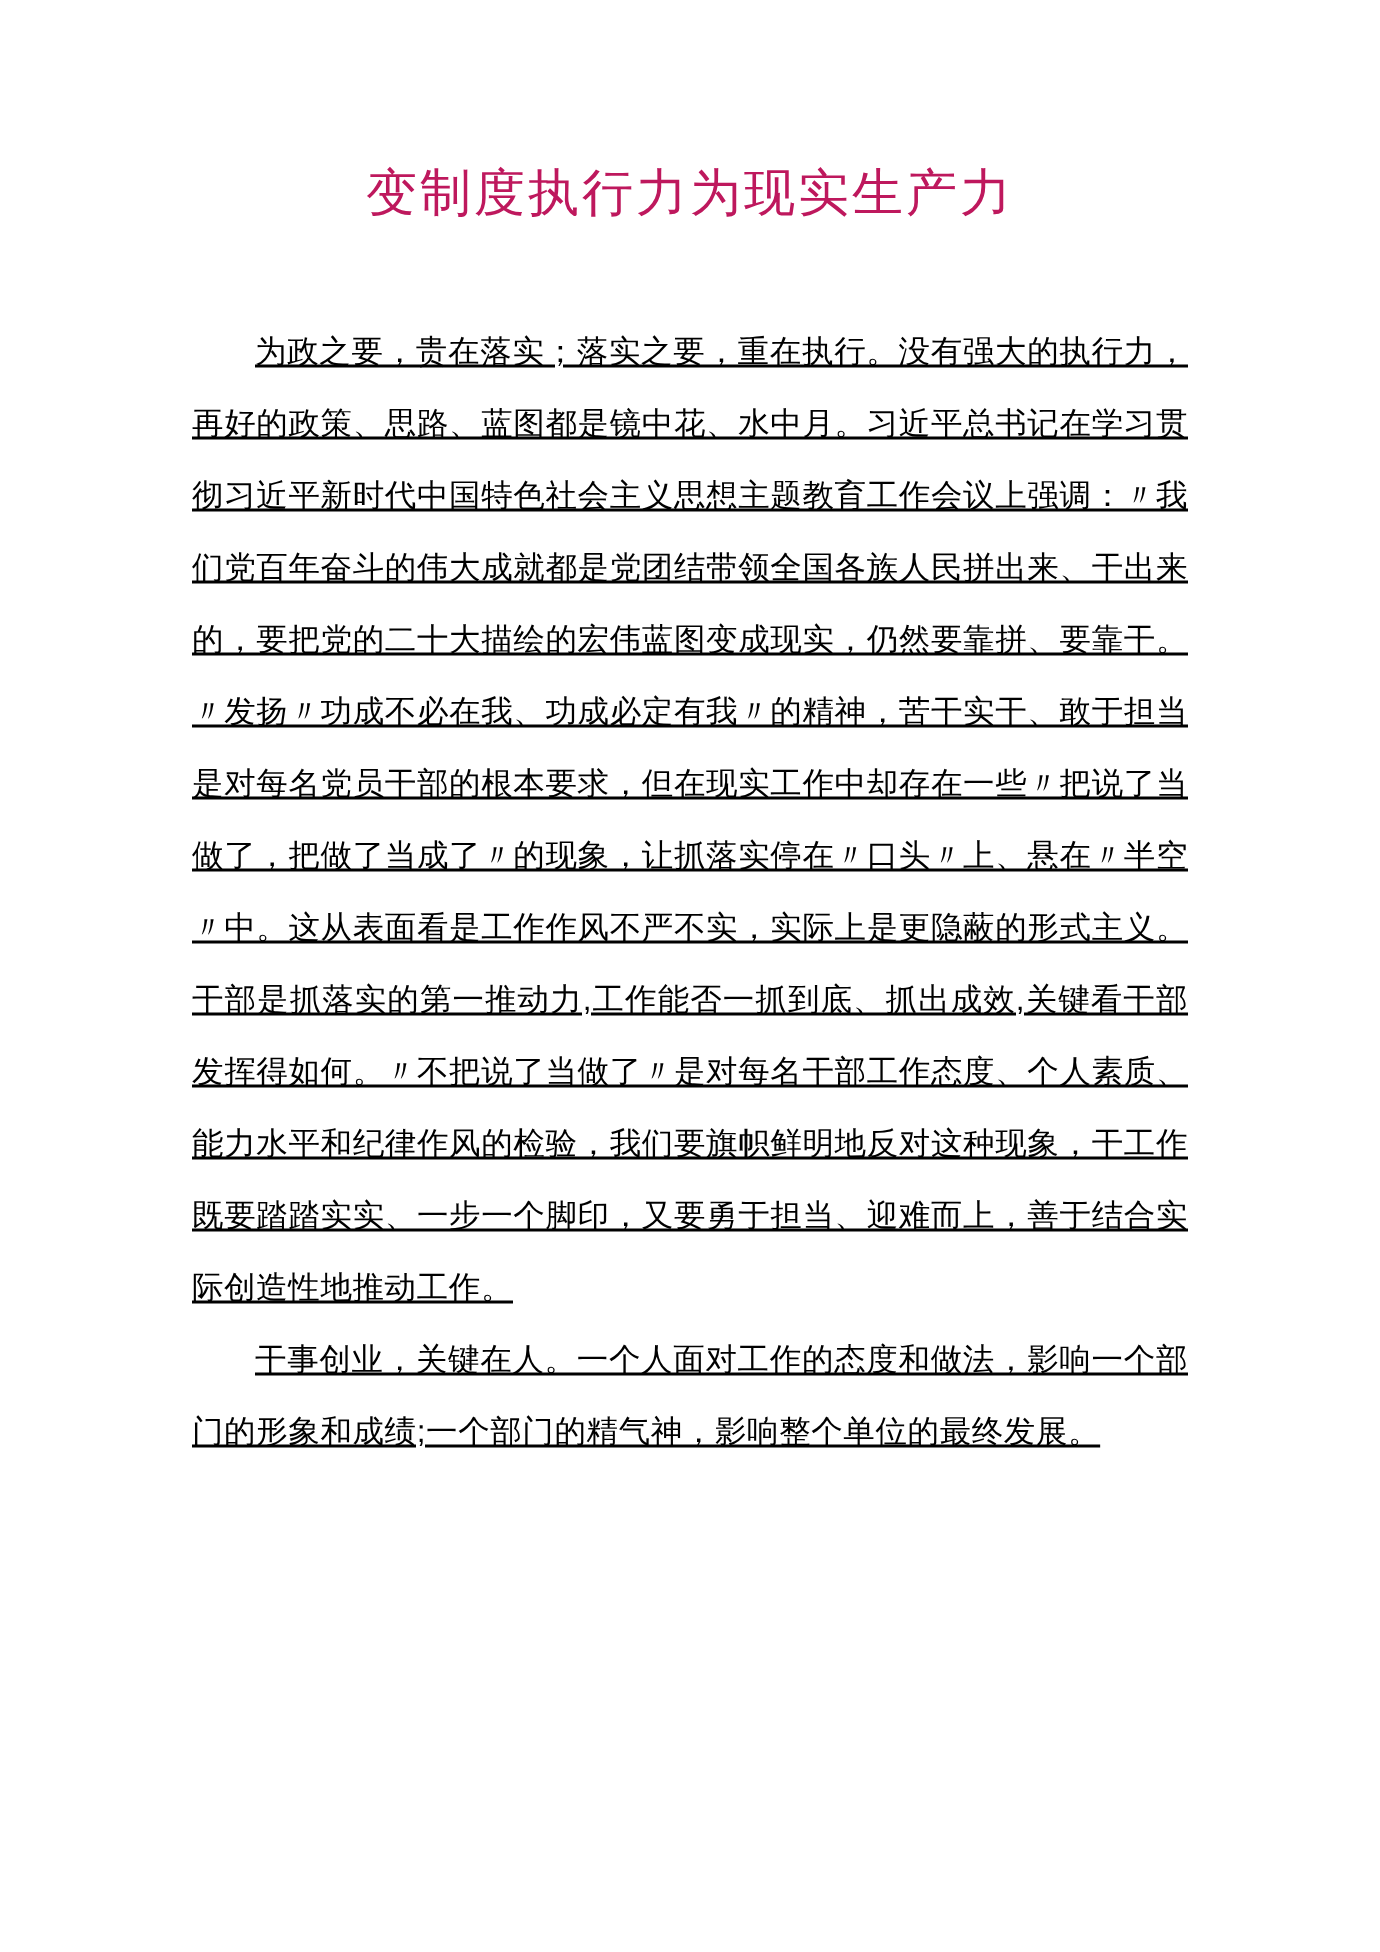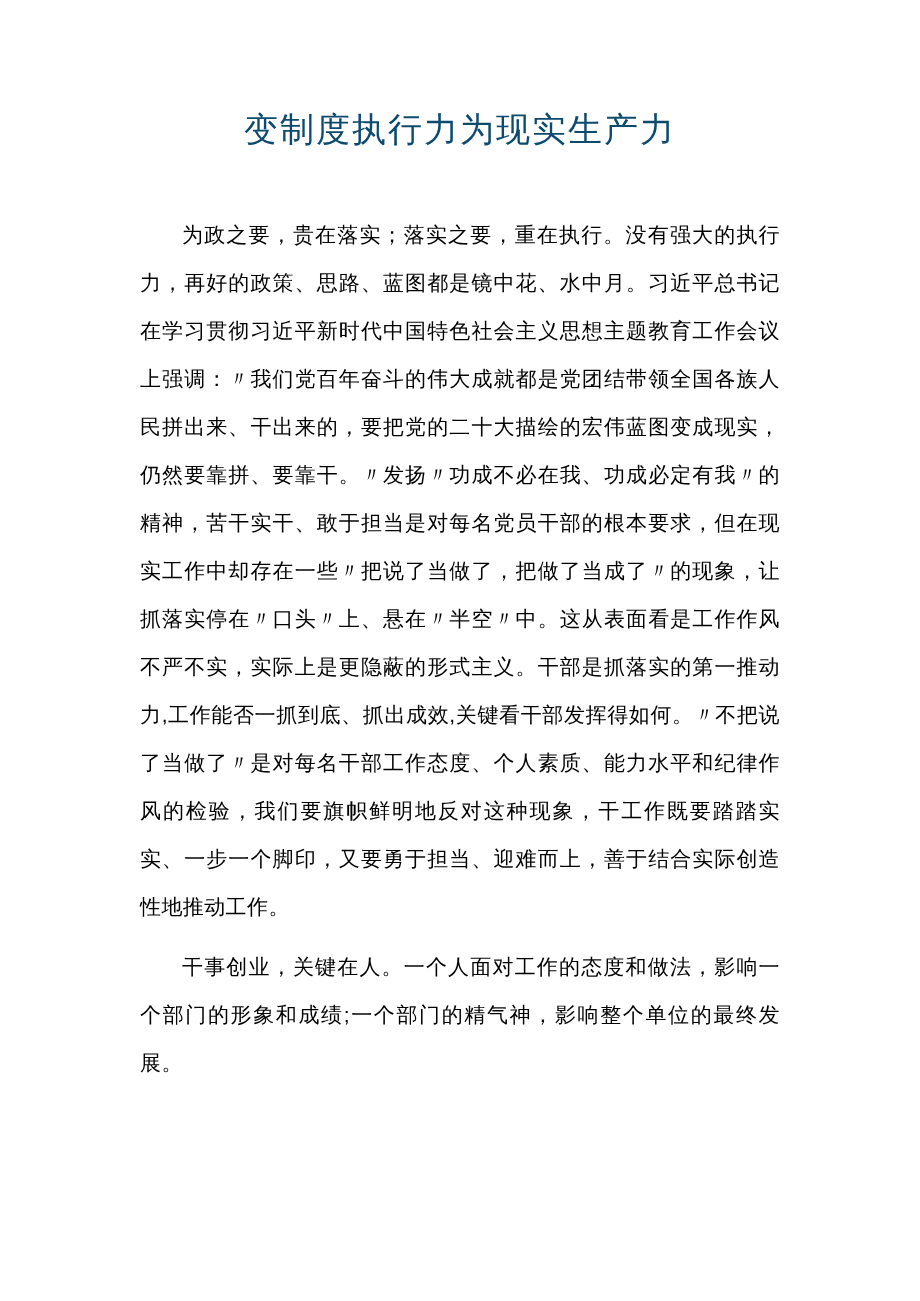--- a/index.html
+++ b/index.html
@@ -18,36 +18,37 @@
   }
   .doc-title {
     margin: 106px 0 0 0;
     padding: 0;
     text-align: center;
     font-family: "Liberation Serif", "DejaVu Serif", serif;
     font-size: 34px;
     font-weight: 400;
     letter-spacing: 2px;
     line-height: 48px;
-    color: #0c4a6e;
+    color: #be185d;
   }
   .content {
     margin-top: 57px;
     padding: 0 128px;
     font-family: "Liberation Sans", "DejaVu Sans", sans-serif;
     font-size: 21px;
     line-height: 48px;
     letter-spacing: 0.4px;
     color: #000000;
     text-align: justify;
     text-justify: inter-ideograph;
   }
   .content p {
-    margin: 12px;
+    margin: 0;
     padding: 0;
+    text-decoration: underline;
   }
   .indent-2em   { text-indent: 2em; }
   .indent-small { text-indent: 20px; }
 </style>
 </head>
 <body>
 
 <div class="page">
   <h1 class="doc-title">变制度执行力为现实生产力</h1>
 

